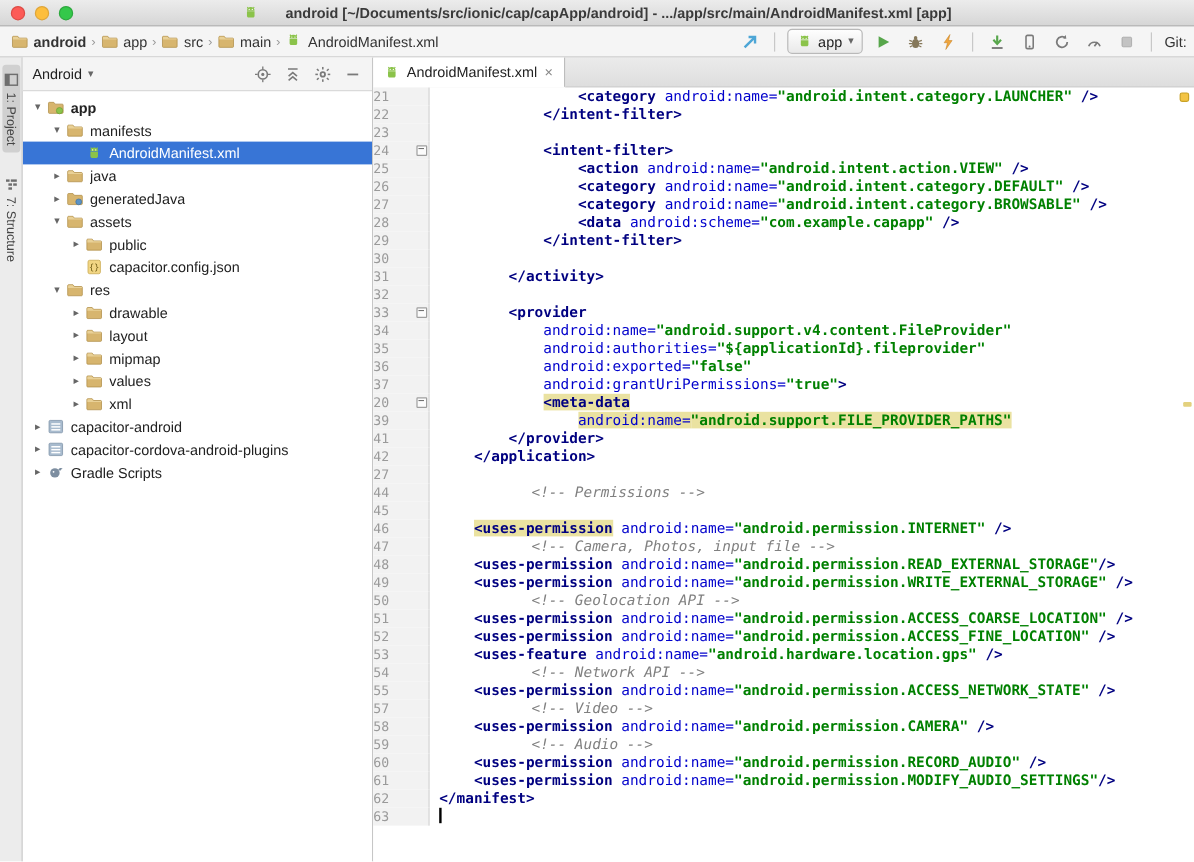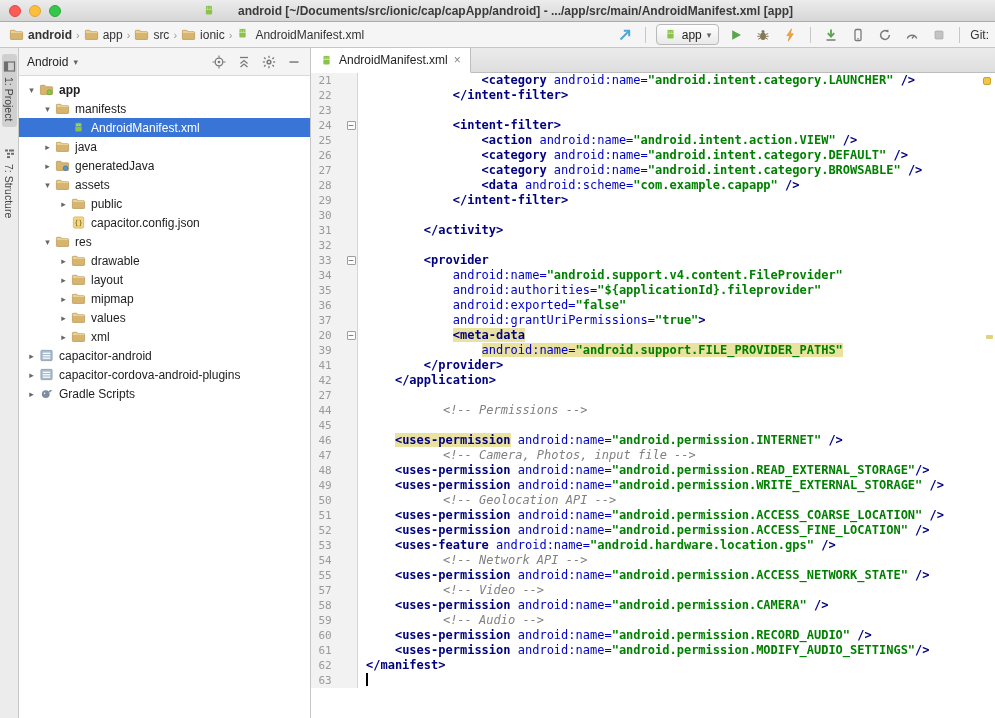--- a/index.html
+++ b/index.html
@@ -65,21 +65,21 @@
   .editor { flex:1; min-width:0; display:flex; flex-direction:column; }
   .tabbar { height:25px; flex:0 0 auto; background:linear-gradient(#EBEBEB,#DEDEDE);
             border-bottom:1px solid #BDBDBD; display:flex; align-items:stretch; }
   .tab { background:#FFF; border-right:1px solid #BDBDBD; display:flex; align-items:center; gap:6px;
          padding:0 9px; font-size:12px; color:#222; margin-bottom:-1px; border-bottom:1px solid #FFF; }
   .tab-close { color:#888; font-size:12px; line-height:1; }
 
   .code-area { position:relative; height:645px; background:#FFF;
                font-family:"DejaVu Sans Mono","Liberation Mono",monospace; font-size:12px; line-height:15px; }
   .code-line { display:flex; height:15px; }
-  .ln { width:34px; flex:0 0 auto; text-align:center; padding-right:6px; color:#9A9A9A;
+  .ln { width:34px; flex:0 0 auto; text-align:left; padding-right:6px; color:#9A9A9A;
         background:#F2F2F2; font-size:11px; }
   .foldcol { width:13px; flex:0 0 auto; background:#F2F2F2; border-right:1px solid #D6D6D6;
              display:flex; align-items:center; justify-content:center; }
   .fold-box { display:inline-block; width:9px; height:9px; border:1px solid #9E9E9E; background:#FCFCFC;
               font-size:9px; line-height:6px; text-align:center; color:#555; border-radius:1px; }
   .ctext { flex:1; padding-left:8px; white-space:pre; overflow:hidden; }
   .tk-p { color:#000; }
   .tk-t { color:var(--c-tag); font-weight:bold; }
   .tk-a { color:var(--c-attr); }
   .tk-v { color:var(--c-val); font-weight:bold; }
@@ -149,21 +149,21 @@
         <span class="crumb-label">src</span>
       </div>
       <span class="crumb-sep">›</span>
       <div class="crumb">
         <span style="display: inline-flex; width: 15px; height: 15px;">
           <svg width="15" height="15" viewBox="0 0 16 16">
             <path d="M1.5 4.2c0-.4.3-.7.7-.7h4l1.3 1.6h6.3c.4 0 .7.3.7.7v6.8c0 .4-.3.7-.7.7H2.2c-.4 0-.7-.3-.7-.7z" fill="#D7B56E" stroke="#B2914C" stroke-width=".7"></path>
             <path d="M1.9 6.4h12.2v-1H7.2L5.9 3.9H2.3l-.4.7z" fill="#E9D197"></path>
           </svg>
         </span>
-        <span class="crumb-label">ionic</span>
+        <span class="crumb-label">main</span>
       </div>
       <span class="crumb-sep">›</span>
       <div class="crumb">
         <span style="display: inline-flex; width: 15px; height: 15px;">
           <svg width="13" height="13" viewBox="0 0 14 14">
             <g fill="#8BC34A">
               <path d="M3.6 5.9h6.8v4.1c0 .8-.6 1.4-1.4 1.4H5c-.8 0-1.4-.6-1.4-1.4z"></path>
               <path d="M3.6 5.4a3.4 3.4 0 0 1 6.8 0z"></path>
               <rect x="3.9" y="1.9" width="1" height="1.8" transform="rotate(-30 4.4 2.8)"></rect>
               <rect x="9.1" y="1.9" width="1" height="1.8" transform="rotate(30 9.6 2.8)"></rect>

